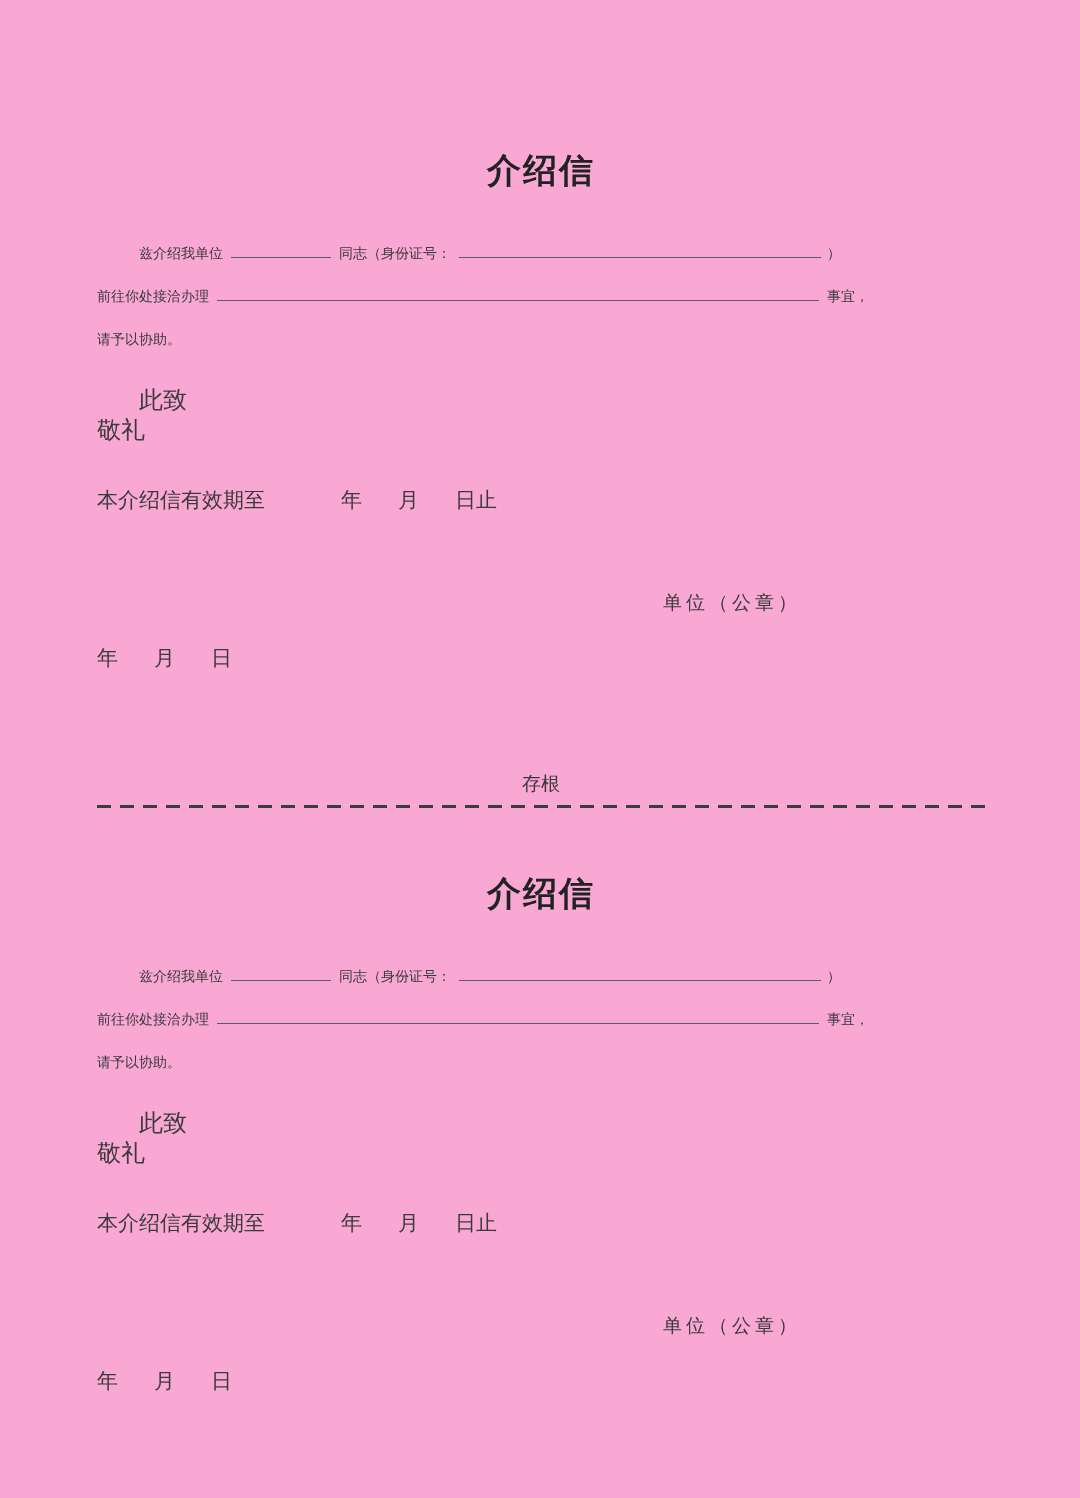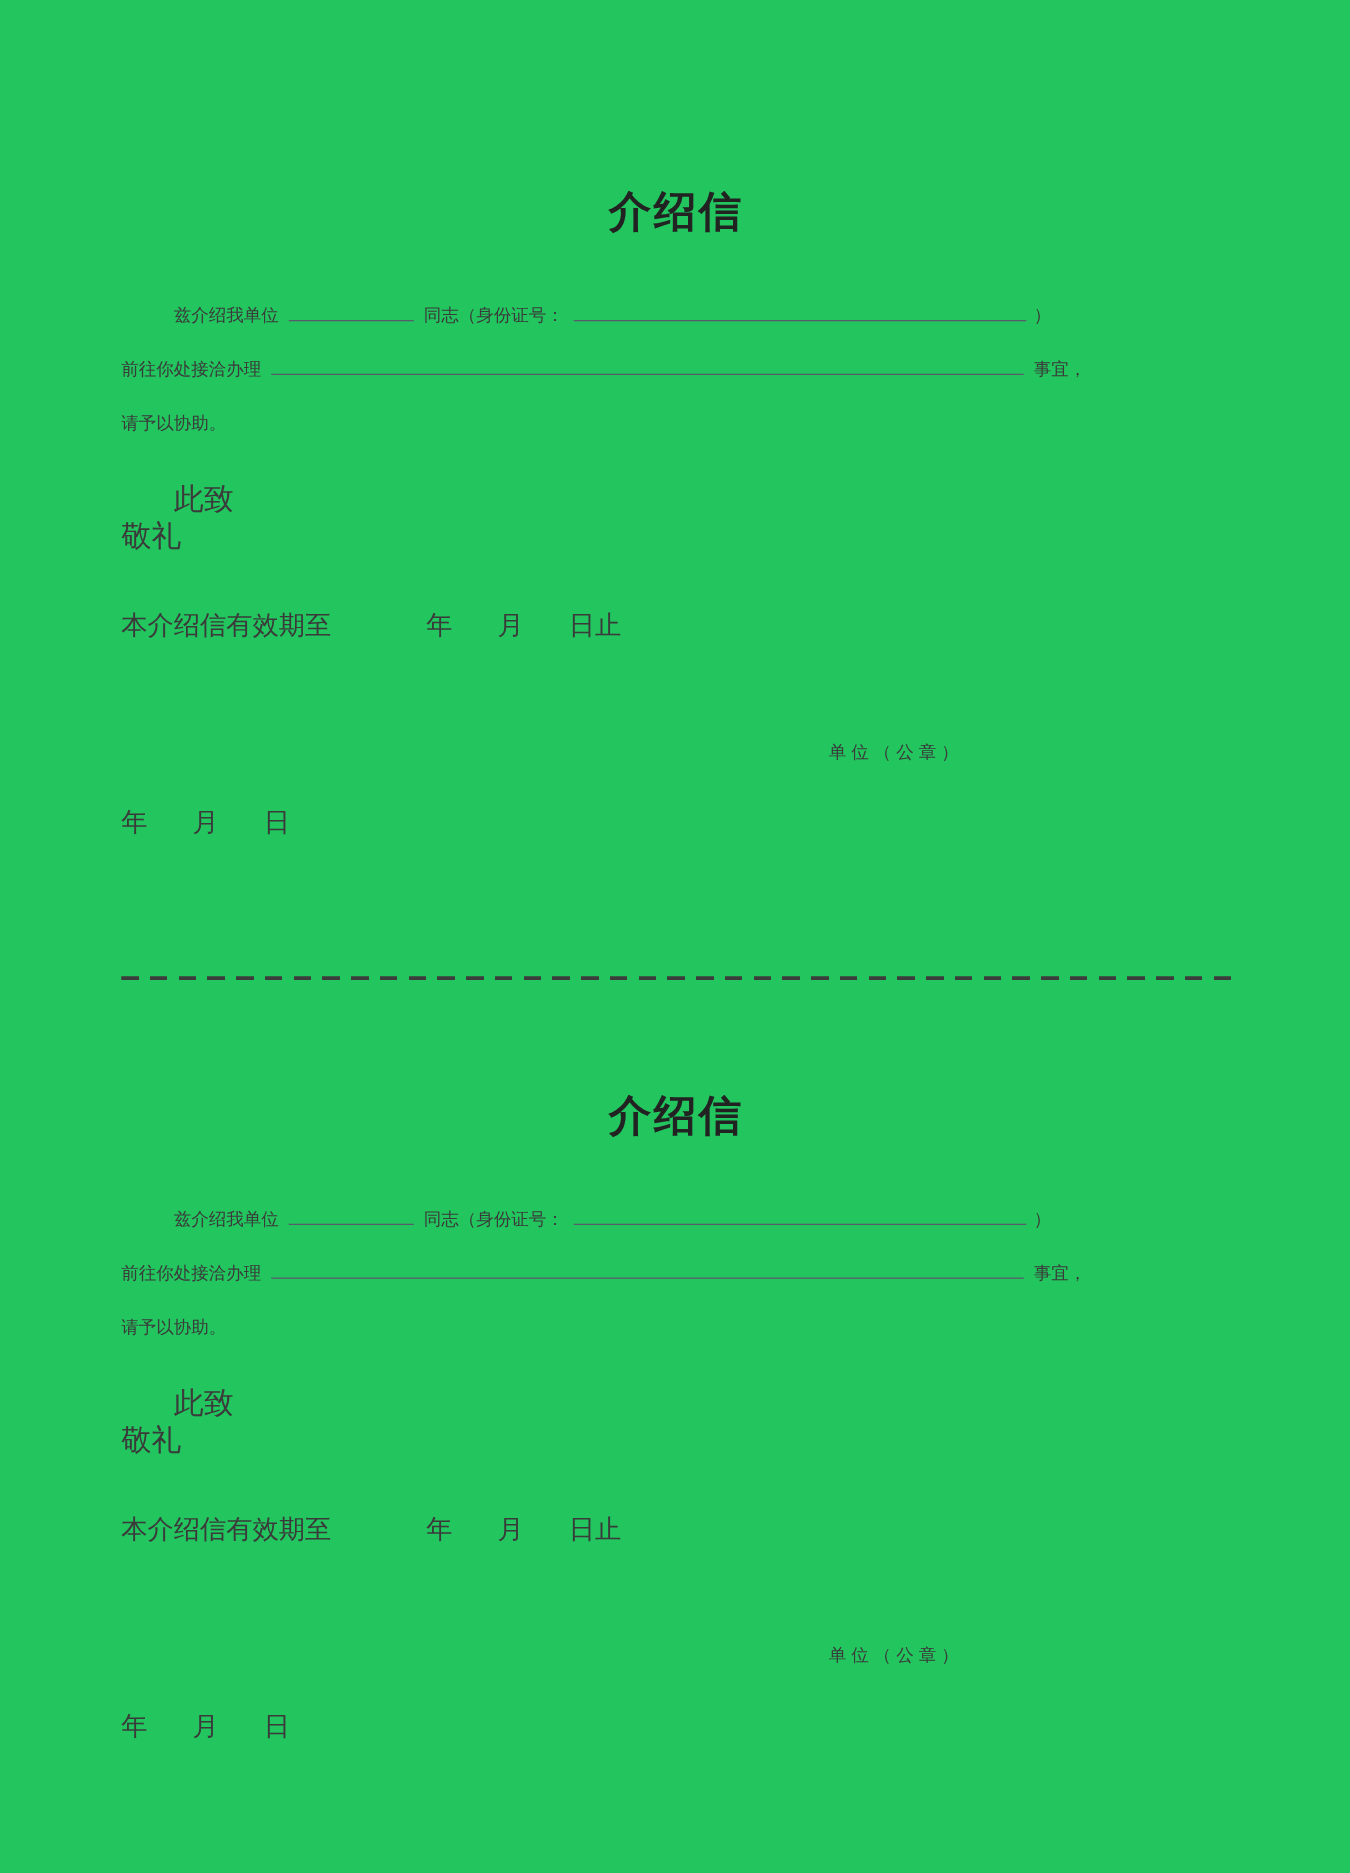--- a/index.html
+++ b/index.html
@@ -6,21 +6,21 @@
   html, body { background: #ffffff; }
   body {
     font-family: "Liberation Serif", "DejaVu Serif", serif;
     color: #3a3a3a;
   }
   .page {
     position: relative;
     width: 1080px;
     height: 1498px;
     margin: 0 auto;
-    background: #22c55e;
+    background: #f9a8d4;
     overflow: hidden;
   }
   .letter-section {
     position: absolute;
     left: 97px;
     right: 95px;
   }
   #letter-top    { top: 150px; }
   #letter-bottom { top: 873px; }
 
@@ -48,21 +48,21 @@
   }
   .blank-unit   { width: 100px; }
   .blank-id     { width: 362px; margin-right: 6px; }
   .blank-matter { width: 602px; }
 
   .salute-block { margin-top: 24px; font-size: 24px; line-height: 30px; }
   .validity-line { margin-top: 40px; font-size: 21px; line-height: 30px; }
   .gap-wide   { display: inline-block; width: 76px; }
   .gap-mid    { display: inline-block; width: 36px; }
 
-  .seal-block { margin-top: 73px; margin-left: 566px; font-size: 14px; line-height: 30px; letter-spacing: 4px; }
+  .seal-block { margin-top: 73px; margin-left: 566px; font-size: 19px; line-height: 30px; letter-spacing: 4px; }
   .date-line  { margin-top: 25px; font-size: 21px; line-height: 30px; }
   .date-gap   { display: inline-block; width: 36px; }
 
   .divider-block {
     position: absolute;
     top: 772px;
     left: 97px;
     right: 95px;
   }
   .stub-label {
@@ -101,20 +101,21 @@
     </div>
 
     <div class="seal-block">单位（公章）</div>
 
     <div class="date-line">
       <span>年</span><span class="date-gap"></span><span>月</span><span class="date-gap"></span><span>日</span>
     </div>
   </section>
 
   <div class="divider-block">
+    <div class="stub-label">存根</div>
     <div class="tear-line"></div>
   </div>
 
   <section class="letter-section" id="letter-bottom">
     <h1 class="letter-title">介绍信</h1>
 
     <div class="letter-body">
       <span class="indent"></span><span>兹介绍我单位</span><span class="blank blank-unit"></span><span>同志（身份证号：</span><span class="blank blank-id"></span><span>）</span><br>
       <span>前往你处接洽办理</span><span class="blank blank-matter"></span><span>事宜，</span><br>
       <span>请予以协助。</span>

